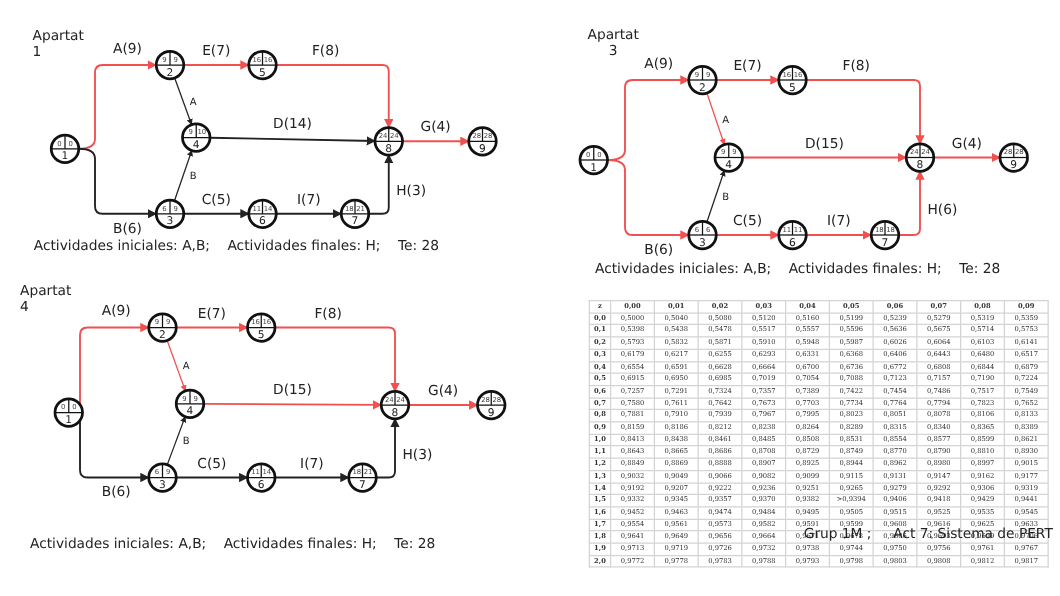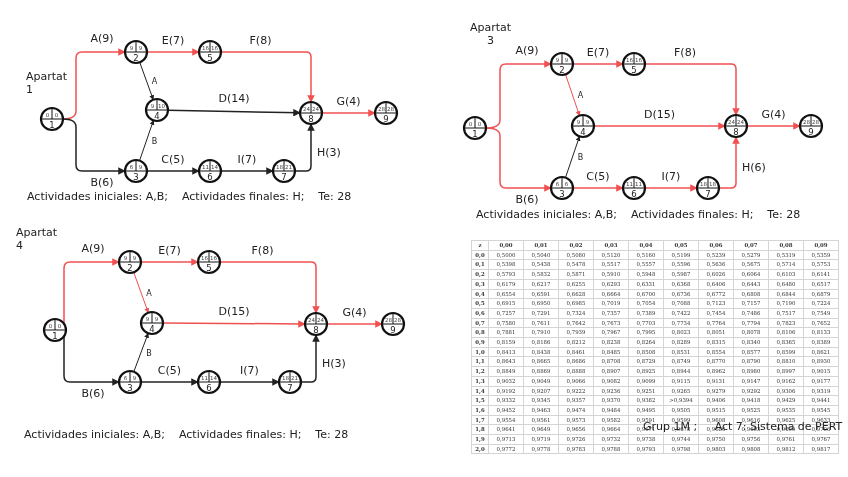--- a/index.html
+++ b/index.html
@@ -11,21 +11,21 @@
   .ztable { position: absolute; left: 471px; top: 240px; border-collapse: collapse; font-family: "DejaVu Serif", serif; font-size: 5.4px; color: #333; }
   .ztable td, .ztable th { border: 1px solid #d4d4d4; padding: 0 2px; height: 8.7px; line-height: 8.7px; text-align: center; width: 30px; }
   .ztable th { font-weight: bold; }
   .ztable td.z, .ztable th.z { width: 12px; font-weight: bold; }
   .footer { position: absolute; left: 611px; top: 420px; font-size: 11px; color: #222; white-space: pre; padding-left: 32px; }
 </style>
 </head>
 <body>
 
 <div class="panel">
-  <div class="panel-title" style="left:26px; top:22px;margin-top:48px;">Apartat 1</div>
+  <div class="panel-title" style="left:26px; top:22px;">Apartat 1</div>
   <svg id="svg-p0" style="position:absolute; left:0; top:0;" width="420" height="190">
       <defs>
         <marker id="arr-crit0" viewBox="0 0 10 10" refX="9" refY="5" markerWidth="5" markerHeight="5" orient="auto">
           <path d="M0,0 L10,5 L0,10 z" fill="#f05050"></path>
         </marker>
         <marker id="arr-norm0" viewBox="0 0 10 10" refX="9" refY="5" markerWidth="5" markerHeight="5" orient="auto">
           <path d="M0,0 L10,5 L0,10 z" fill="#222222"></path>
         </marker>
       </defs>
       <g>

